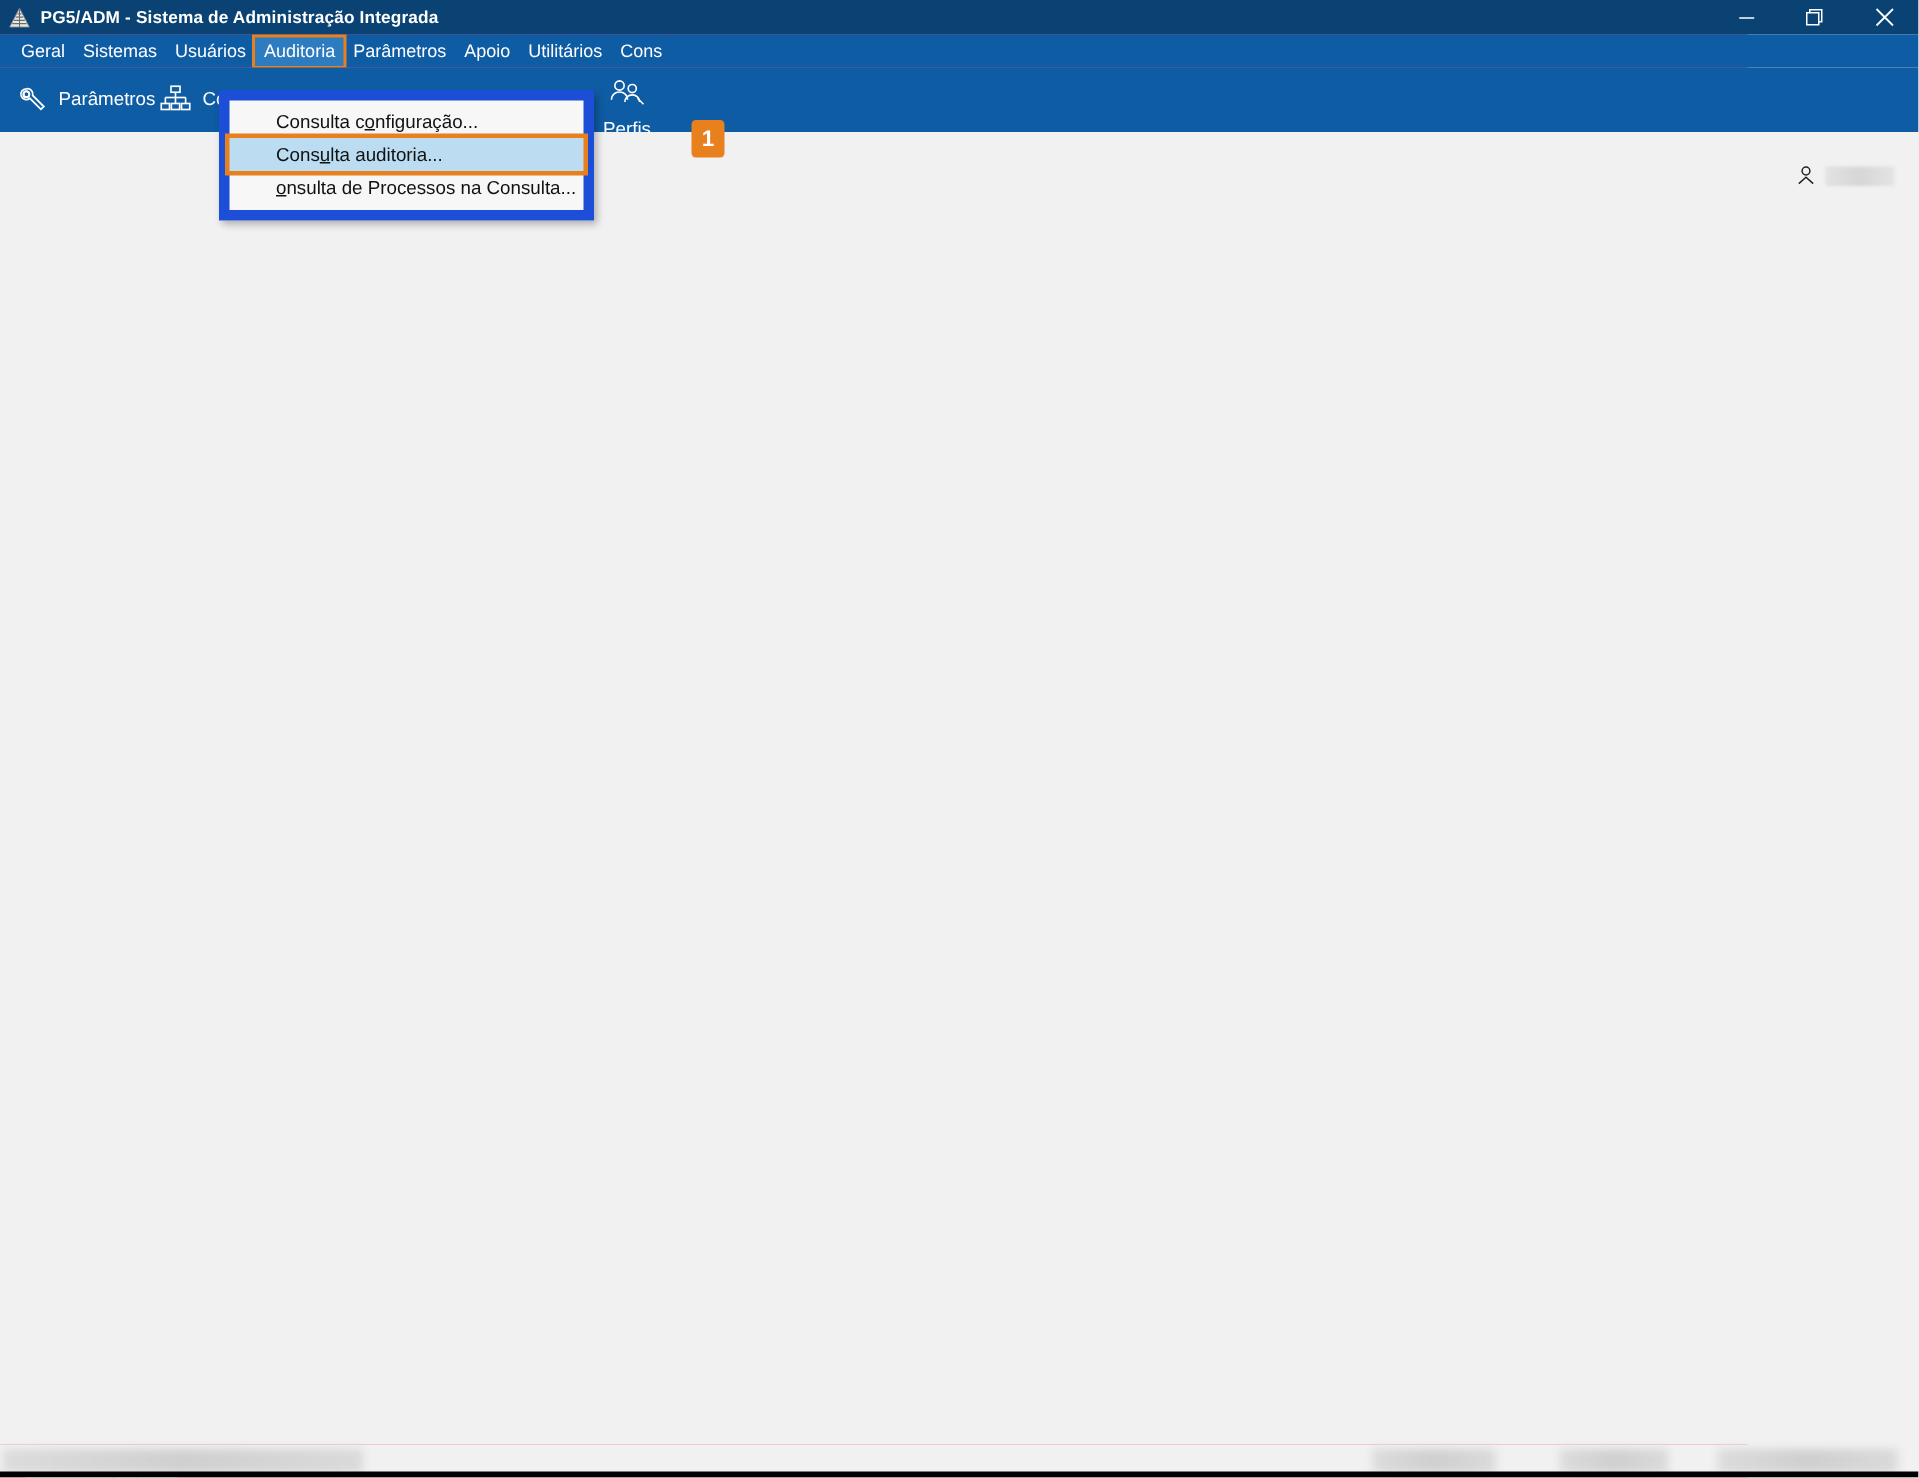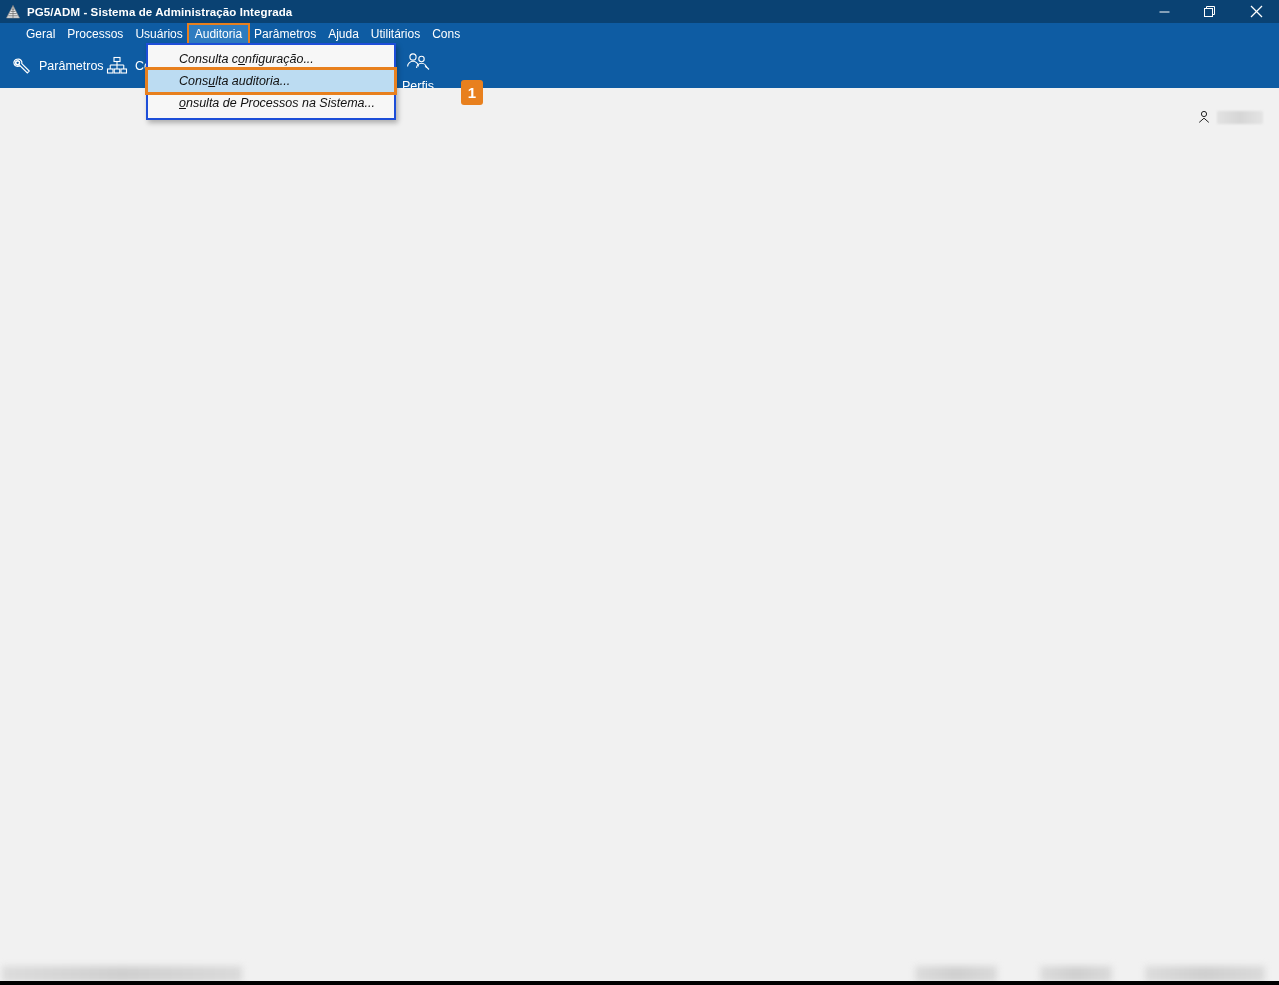--- a/index.html
+++ b/index.html
@@ -59,21 +59,21 @@
   .win-btn svg { display: block; }
 
   
   .menubar {
     position: absolute;
     left: 0; top: 23px;
     width: 1279px; height: 22px;
     background: #0e5ca3;
     display: flex;
     align-items: center;
-    padding-left: 20px;
+    padding-left: 8px;
   }
   .menu-item {
     position: relative;
     color: #ffffff;
     font-size: 12px;
     padding: 2px 6px;
     white-space: nowrap;
     line-height: 15px;
   }
   .menu-item.active {
@@ -130,28 +130,27 @@
     display: flex;
     align-items: center;
     justify-content: center;
     line-height: 1;
     z-index: 30;
   }
 
   
   .dropdown {
     position: absolute;
-    left: 146px; top: 43px;
+    left: 146px; top: 60px;
     width: 250px;
     background: #f7f7f7;
-    border: 2px solid #1d4ed8;
+    border: 7px solid #1d4ed8;
     box-shadow: 2px 3px 5px rgba(0,0,0,0.28);
     padding: 3px 0 4px 0;
     z-index: 40;
-    font-style: italic;
   }
   .dd-item {
     height: 22px;
     display: flex;
     align-items: center;
     padding-left: 31px;
     font-size: 12.5px;
     color: #111111;
     white-space: nowrap;
     position: relative;
@@ -260,33 +259,33 @@
         </svg>
       </div>
     </div>
   </div>
 
   <div class="menubar">
     <div class="menu-item">
       <span>Geral</span>
     </div>
     <div class="menu-item">
-      <span>Processos</span>
+      <span>Sistemas</span>
     </div>
     <div class="menu-item">
       <span>Usuários</span>
     </div>
     <div class="menu-item active">
       <span>Auditoria</span>
     </div>
     <div class="menu-item">
       <span>Parâmetros</span>
     </div>
     <div class="menu-item">
-      <span>Ajuda</span>
+      <span>Apoio</span>
     </div>
     <div class="menu-item">
       <span>Utilitários</span>
     </div>
     <div class="menu-item">
       <span>Cons</span>
     </div>
   </div>
 
   <div class="toolbar">
@@ -363,21 +362,21 @@
         <span class="mn">o</span>
         <span>nfiguração...</span>
     </div>
     <div class="dd-item selected">
       <span>Cons</span>
         <span class="mn">u</span>
         <span>lta auditoria...</span>
     </div>
     <div class="dd-item">
       <span class="mn">o</span>
-        <span>nsulta de Processos na Sistema...</span>
+        <span>nsulta de Processos na Consulta...</span>
     </div>
   </div>
 
   <div class="workspace">
 
     <div class="user-chip">
       <span>
         <svg width="14" height="14" viewBox="0 0 14 14">
           <circle cx="7" cy="4" r="2.6" fill="none" stroke="#222222" stroke-width="1"></circle>
           <path d="M2.2 12.4L7 8.2l4.8 4.2" fill="none" stroke="#222222" stroke-width="1"></path>

